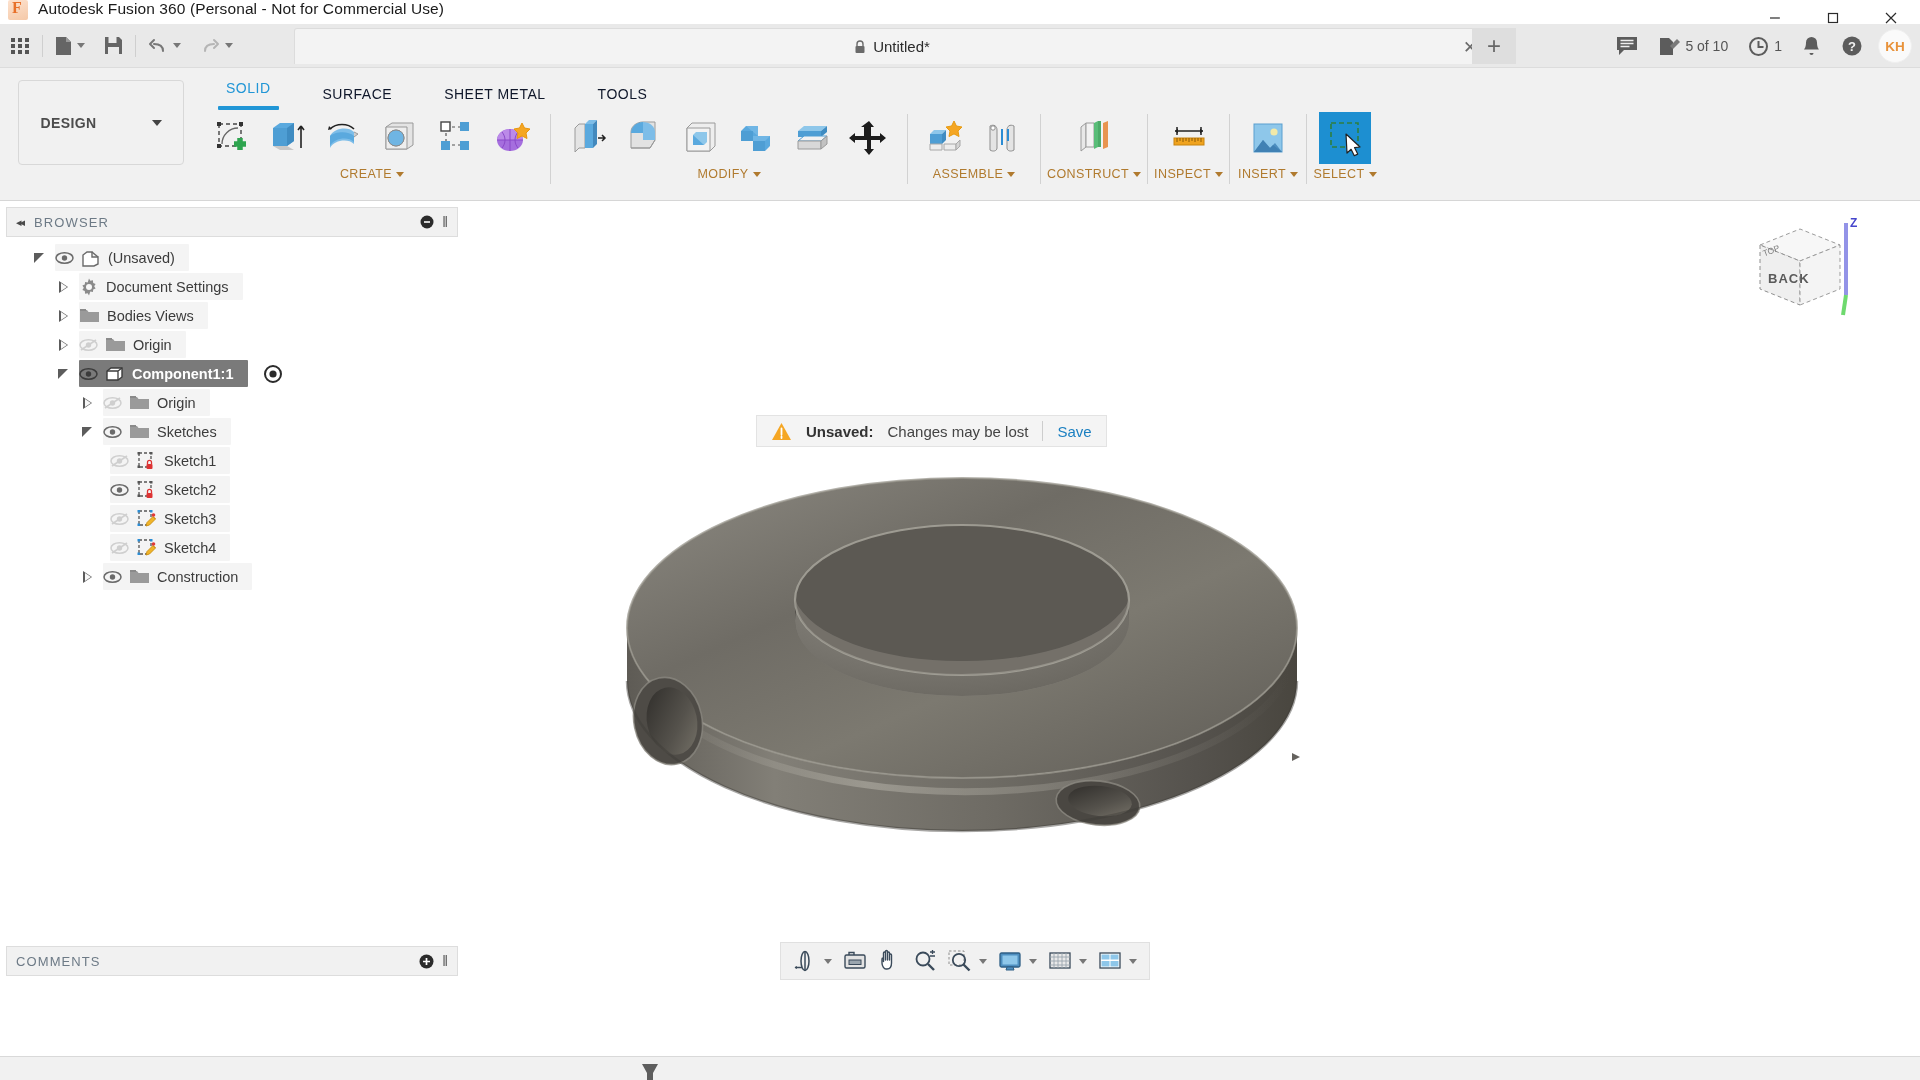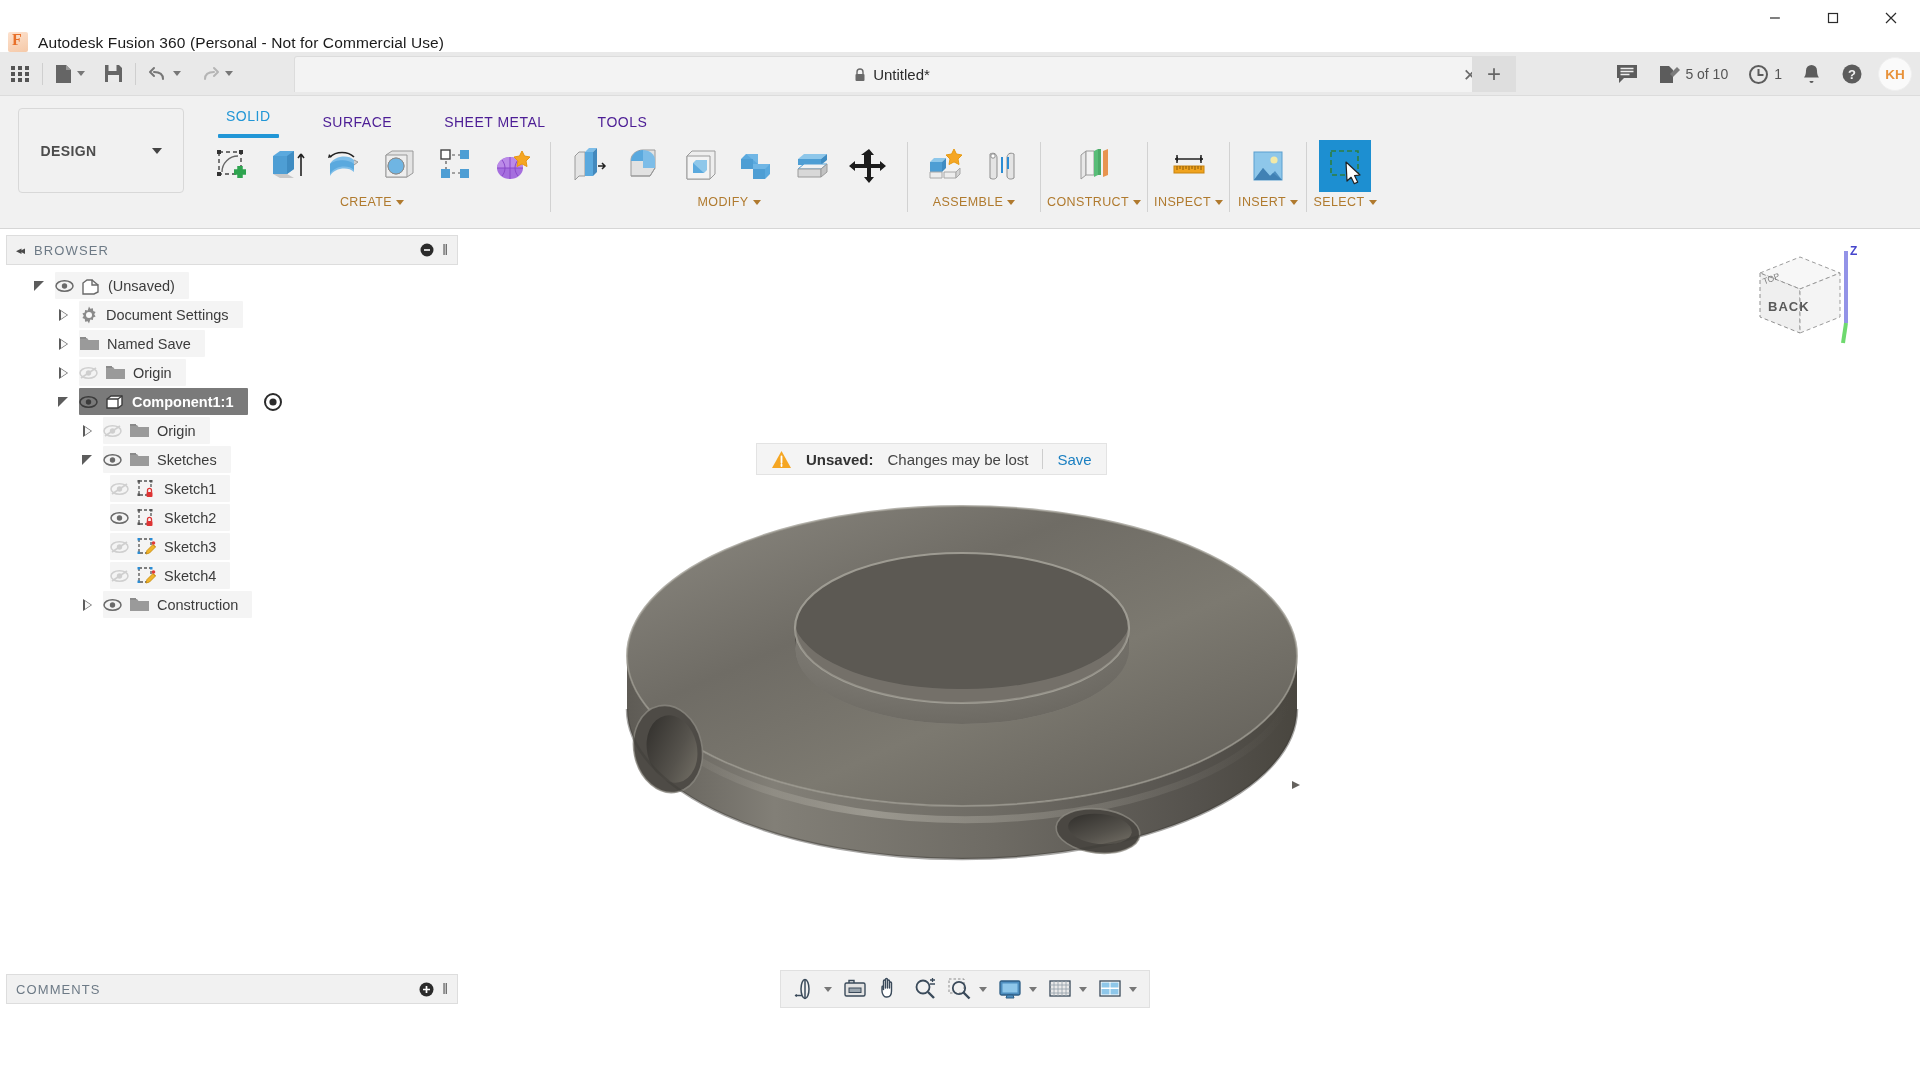--- a/index.html
+++ b/index.html
@@ -5,21 +5,21 @@
   * { box-sizing: border-box; margin: 0; padding: 0; }
   html, body { width: 1920px; height: 1080px; overflow: hidden; }
   body {
     font-family: "Liberation Sans", sans-serif;
     background: #ffffff;
     -webkit-font-smoothing: antialiased;
   }
 
   
   #titlebar {
-    height: 52px; background: #ffffff; display: flex; align-items: flex-end;
+    height: 24px; background: #ffffff; display: flex; align-items: flex-start;
     position: relative;
   }
   #app-logo {
     width: 20px; height: 20px; margin-left: 8px; margin-right: 10px;
     background: linear-gradient(160deg,#fde2cf,#f5c9a8);
     border-radius: 2px; position: relative; flex: none;
   }
   #app-logo::before {
     content: "F"; position: absolute; left: 4px; top: -1px;
     font-size: 16px; font-weight: bold; color: #e8702a;
@@ -92,21 +92,21 @@
     display: flex; align-items: center; justify-content: center;
   }
   #workspace-label {
     font-size: 14px; font-weight: bold; color: #4c4c4c; letter-spacing: .4px;
     display: flex; align-items: center; gap: 48px;
   }
   #ribbon-tabs {
     position: absolute; left: 200px; top: 6px; display: flex; gap: 0; align-items: center;
   }
   .rtab {
-    font-size: 14px; color: #4c1d95; letter-spacing: .5px; padding: 6px 26px;
+    font-size: 14px; color: #0f172a; letter-spacing: .5px; padding: 6px 26px;
   }
   .rtab.active { color: #2196d6; }
   .rtab.active::after {
     content: ""; display: block; height: 4px; background: #2196d6;
     margin: 10px -8px -2px -8px; border-radius: 1px;
   }
 
   #ribbon-panels {
     position: absolute; left: 200px; top: 44px; right: 0; height: 88px;
     display: flex; align-items: flex-start;
@@ -801,21 +801,21 @@
 
       <div class="node" style="padding-left:48px;">
         <span class="twisty">
             <span class="tri-right"></span>
           </span>
         <span class="node-bg">
           <svg width="21" height="17" viewBox="0 0 21 17">
               <path d="M1 3h7l1.5 2H20v10H1z" fill="#9a9a9a"></path>
               <path d="M1 2h6v2H1z" fill="#8a8a8a"></path>
             </svg>
-          <span class="node-label">Named Save</span>
+          <span class="node-label">Bodies Views</span>
         </span>
       </div>
 
       <div class="node" style="padding-left:48px;">
         <span class="twisty">
             <span class="tri-right"></span>
           </span>
         <span class="node-bg">
           <svg width="19" height="16" viewBox="0 0 19 16">
               <ellipse cx="9.5" cy="8" rx="8.5" ry="5.3" fill="none" stroke="#cfcfcf" stroke-width="1.5"></ellipse>

